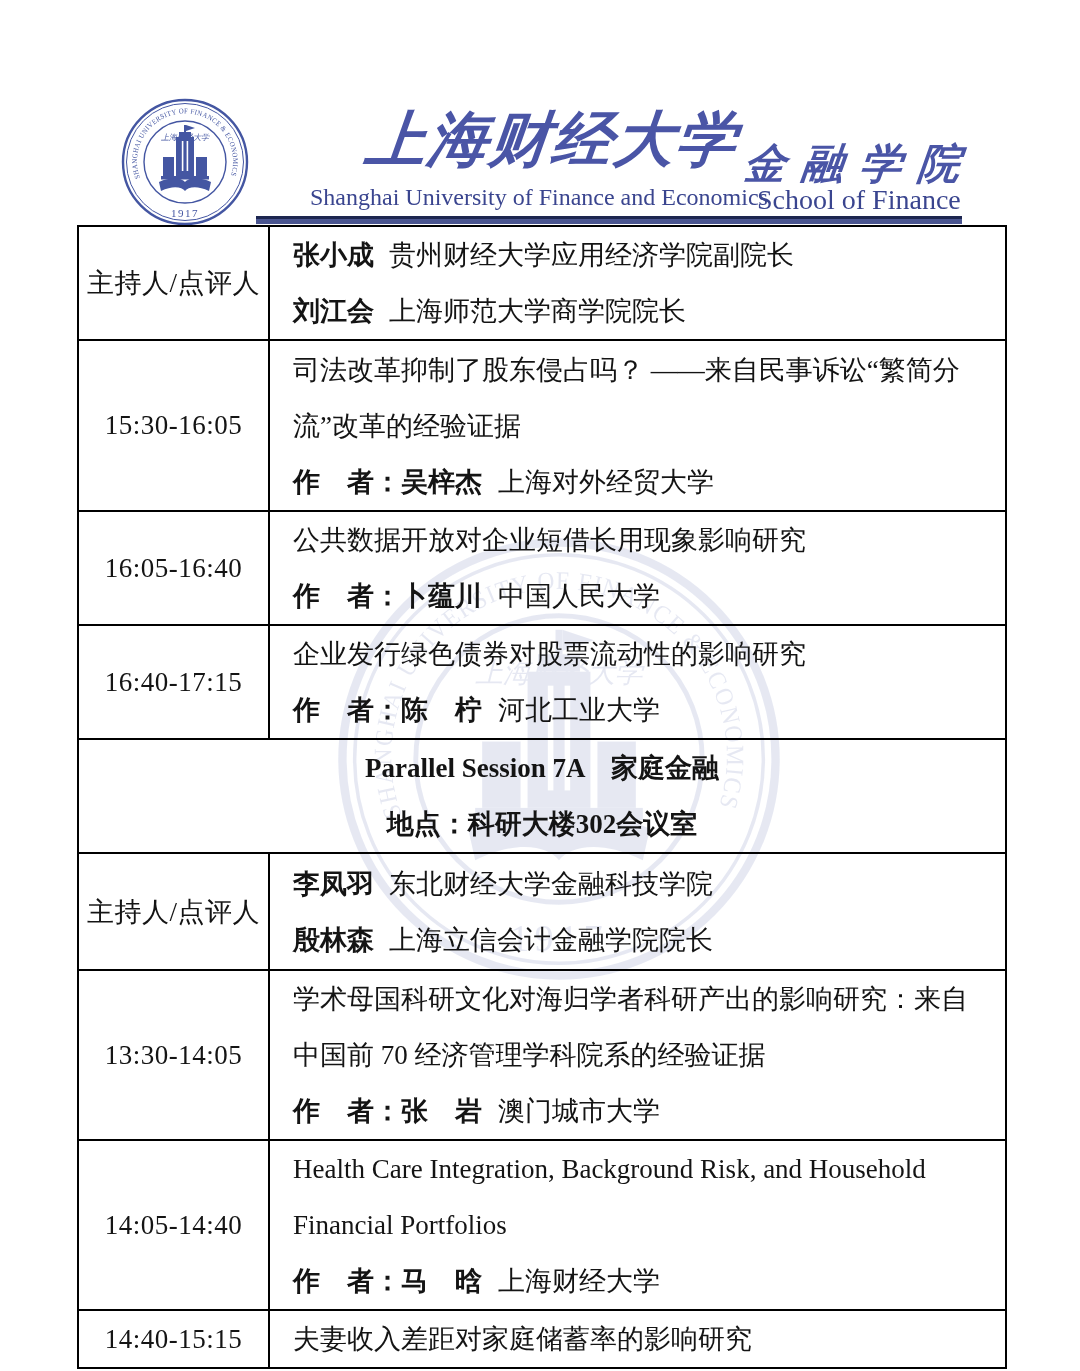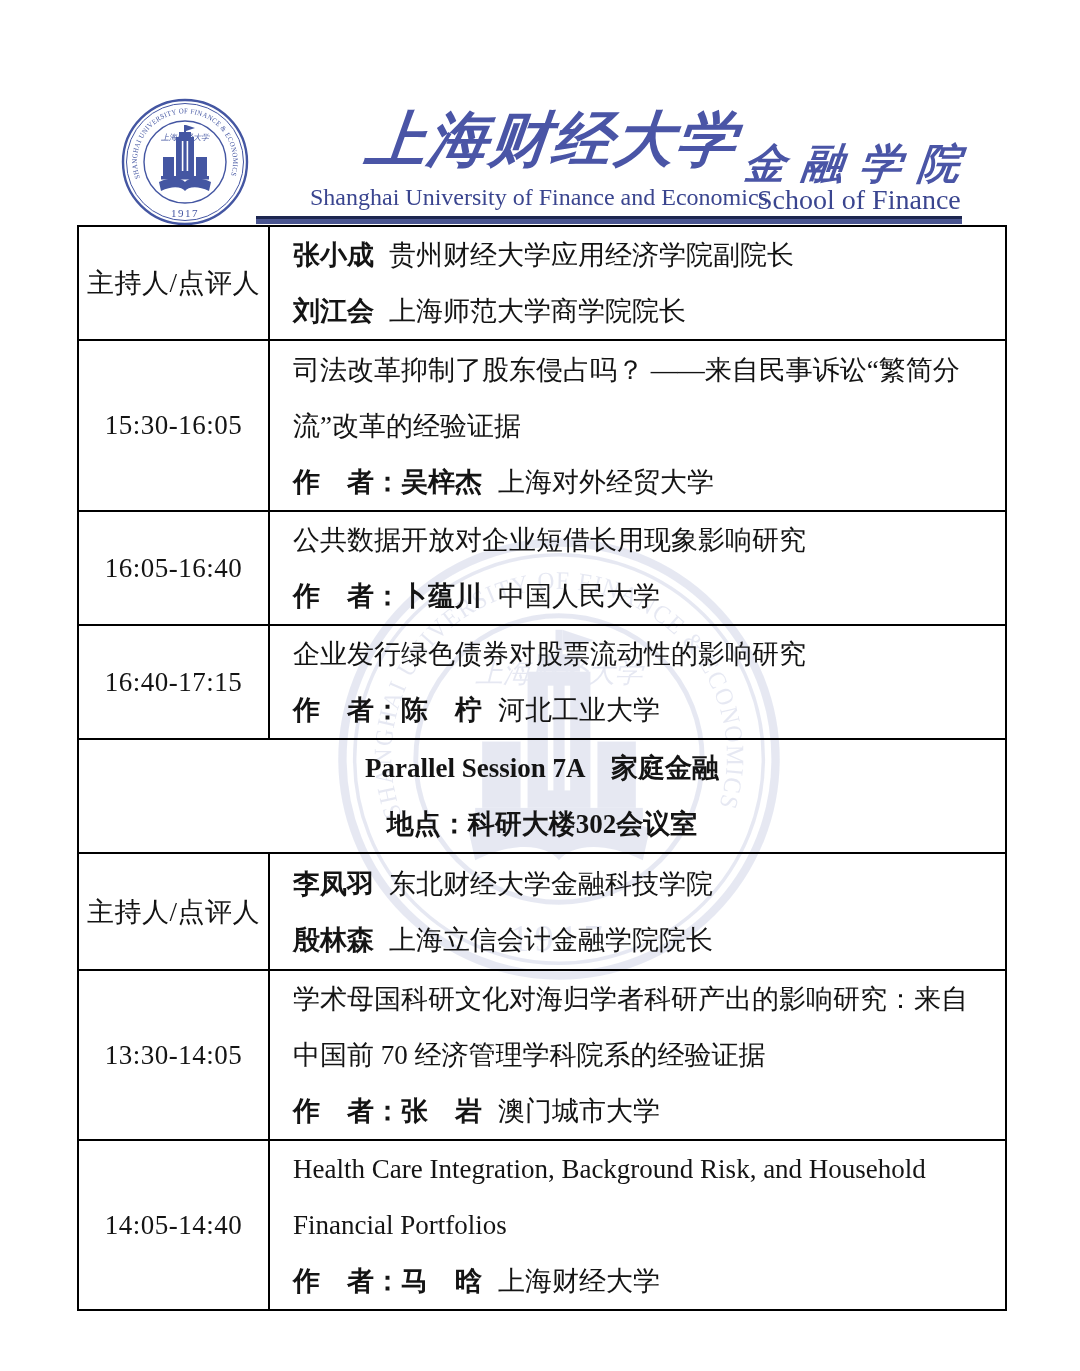--- a/index.html
+++ b/index.html
@@ -202,16 +202,22 @@
       </tr>
 
       <tr style="height:170px">
         <td class="time">14:05-14:40</td>
         <td class="content">
           <div class="title">Health Care Integration, Background Risk, and Household Financial Portfolios</div>
           <div class="author-line"><span class="b">作　者：</span><span class="b">马　晗</span><span class="affil">上海财经大学</span></div>
         </td>
       </tr>
 
+      <tr style="height:57px">
+        <td class="time">14:40-15:15</td>
+        <td class="content">
+          <div class="title">夫妻收入差距对家庭储蓄率的影响研究</div>
+        </td>
+      </tr>
 
     </tbody>
   </table>
 </div>
 
 </body></html>

